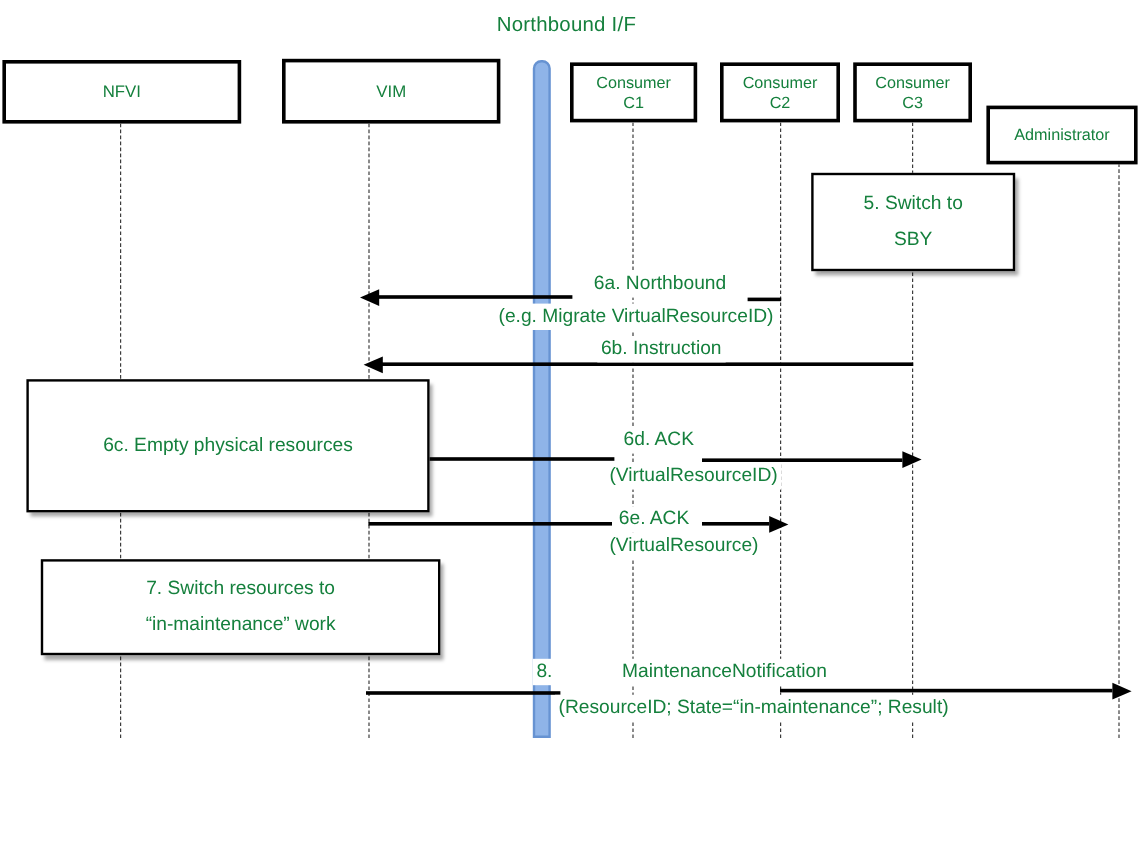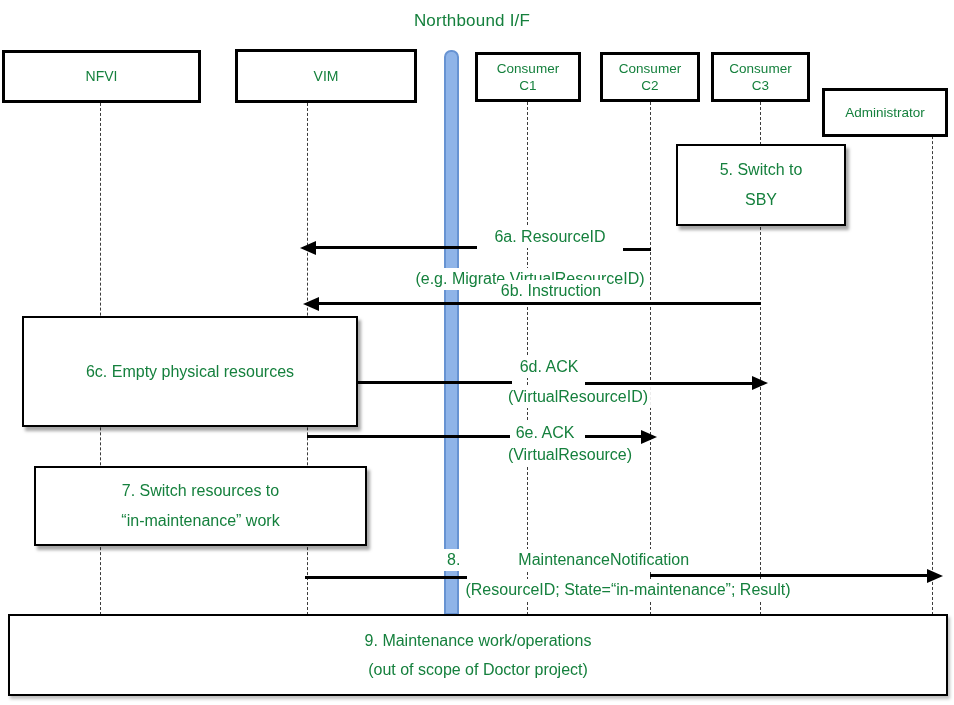--- a/index.html
+++ b/index.html
@@ -91,22 +91,22 @@
     <span>6c. Empty physical resources</span>
   </div>
   <div class="note" style="left:22px; top:466px; width:333px; height:80px;margin-left:12px;">
     <span>7. Switch resources to</span>
     <span>“in-maintenance” work</span>
   </div>
 
   <div class="head left" style="left:300px; top:241px;"></div>
   <div class="seg" style="left:314px; top:246px; width:163px;"></div>
   <div class="seg" style="left:623px; top:248px; width:28px;"></div>
-  <div class="mlabel" style="left:550px; top:226px;">6a. ResourceID</div>
-  <div class="mlabel" style="left:530px; top:268px;">(e.g. Migrate VirtualResourceID)</div>
+  <div class="mlabel" style="left:550px; top:226px;">6a. Northbound</div>
+  <div class="mlabel" style="left:530px; top:253px;">(e.g. Migrate VirtualResourceID)</div>
 
   <div class="head left" style="left:303px; top:297px;"></div>
   <div class="seg" style="left:317px; top:302px; width:444px;"></div>
   <div class="mlabel" style="left:551px; top:280px;">6b. Instruction</div>
 
   <div class="seg" style="left:358px; top:381px; width:154px;"></div>
   <div class="seg" style="left:585px; top:382px; width:167px;"></div>
   <div class="head right" style="left:752px; top:376px;"></div>
   <div class="mlabel" style="left:549px; top:356px;">6d. ACK</div>
   <div class="mlabel" style="left:578px; top:386px;">(VirtualResourceID)</div>
@@ -119,18 +119,14 @@
 
   <div class="seg" style="left:305px; top:576px; width:162px;"></div>
   <div class="seg" style="left:650px; top:574px; width:277px;"></div>
   <div class="head right" style="left:927px; top:569px;"></div>
   <div class="mlabel-row" style="left:444px; top:549px;">
     <span>8.</span>
     <span>MaintenanceNotification</span>
   </div>
   <div class="mlabel" style="left:628px; top:579px;">(ResourceID; State=“in-maintenance”; Result)</div>
 
-  <div class="note wide" style="left:8px; top:614px; width:940px; height:82px;">
-    <span>9. Maintenance work/operations</span>
-    <span>(out of scope of Doctor project)</span>
-  </div>
 
 </div>
 
 </body></html>

